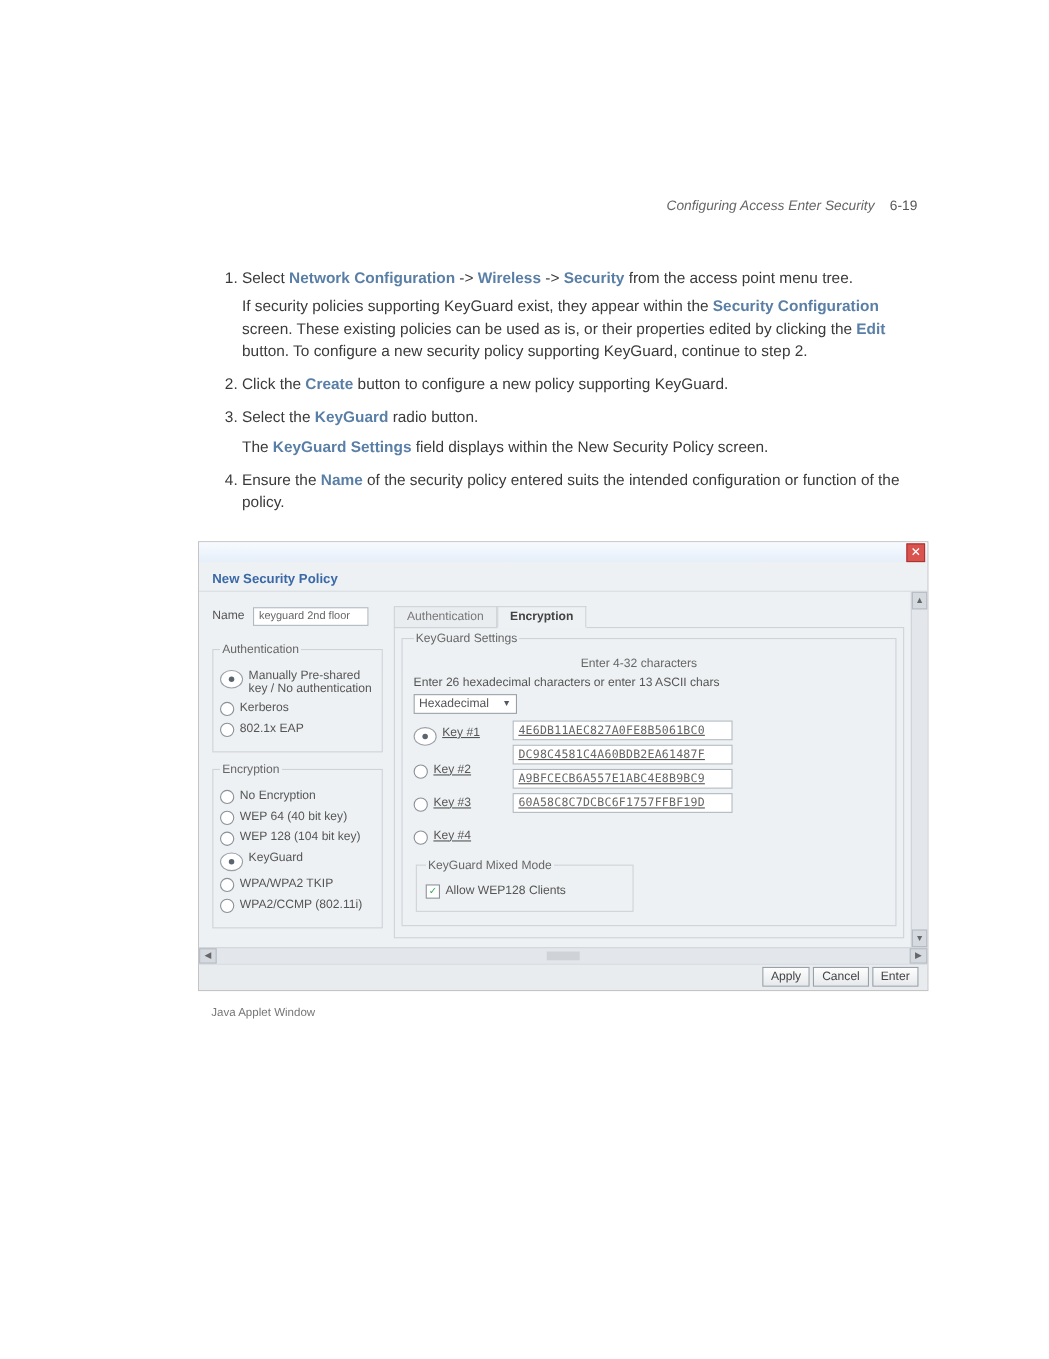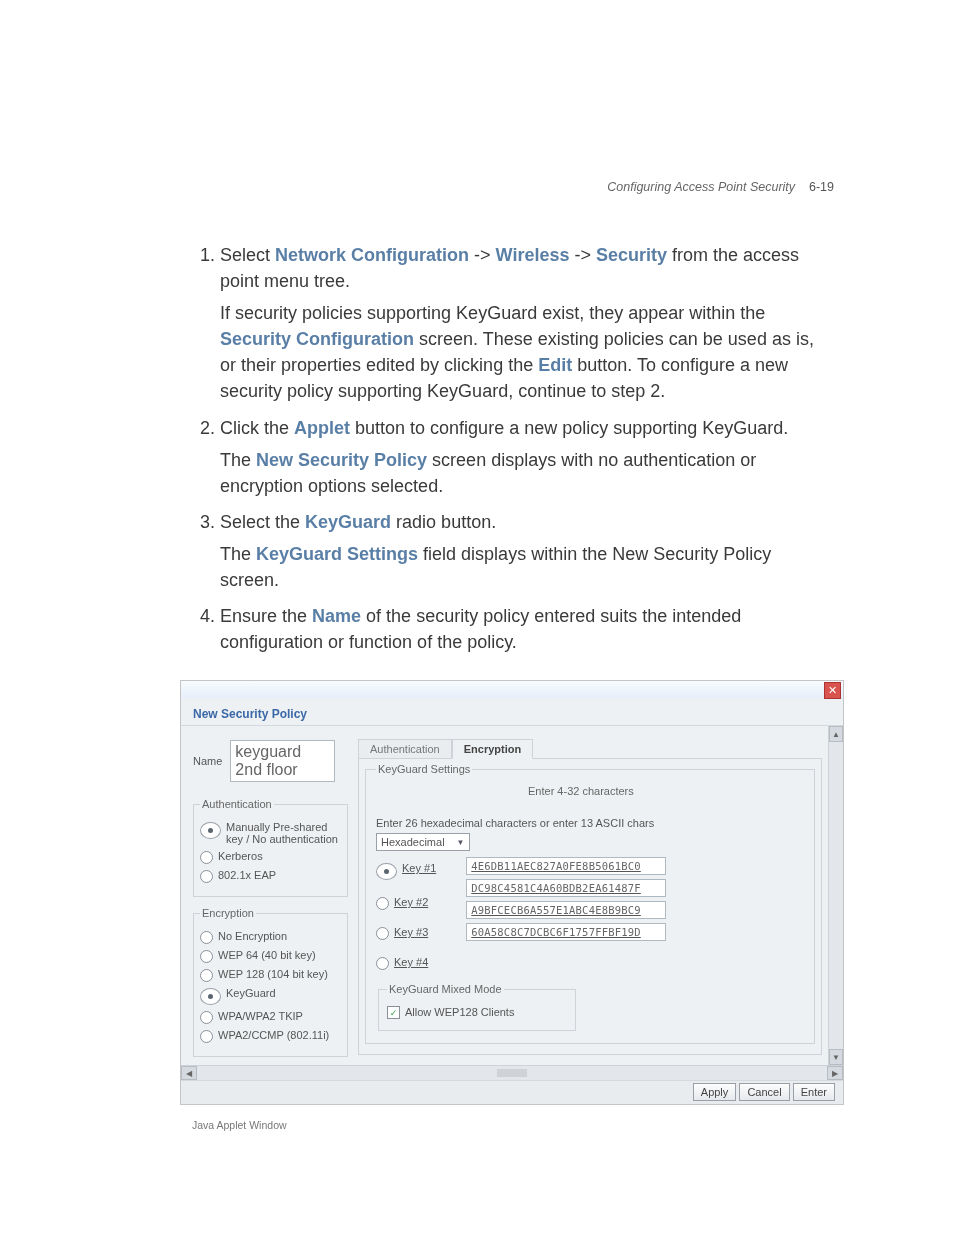--- a/index.html
+++ b/index.html
@@ -17,21 +17,21 @@
     font-size: 12.5px;
     color: #555;
     margin-bottom: 48px;
   }
   .header .ital { font-style: italic; color: #666; }
   ol.steps {
     padding-left: 30px;
     margin: 0;
   }
   ol.steps li {
-    font-size: 18px;
+    font-size: 14px;
     line-height: 1.45;
     color: #3a3a3a;
     margin-bottom: 10px;
   }
   ol.steps li p { margin: 6px 0 0 0; }
   .kw { color: #5a7fa6; font-weight: bold; }
   .arrow { color: #3a3a3a; }
   
   .dialog-wrap {
     margin: 25px -10px 10px -10px;
@@ -77,21 +77,21 @@
     display: flex; align-items: center; justify-content: center;
     font-size: 8px; color: #666;
   }
   .left-col {
     width: 155px; padding: 14px 6px 8px 12px;
     display: flex; flex-direction: column; gap: 10px;
   }
   .name-row { display: flex; align-items: center; gap: 8px; margin-bottom: 6px; }
   .txt {
     background: #fff; border: 1px solid #b0b8c0; padding: 2px 4px;
-    font-size: 16px; color: #666;
+    font-size: 10px; color: #666;
   }
   fieldset.grp {
     border: 1px solid #cfd3d8; padding: 6px 6px 8px 6px; margin: 0;
   }
   fieldset.grp legend { color: #666; font-size: 11px; padding: 0 2px; }
   .radio-item { display: flex; align-items: flex-start; gap: 5px; margin: 5px 0; }
   .radio {
     width: 11px; height: 11px; border: 1px solid #8a9099; border-radius: 50%;
     background: #fff; flex-shrink: 0; margin-top: 1px;
     display: inline-flex; align-items: center; justify-content: center;
@@ -146,37 +146,34 @@
     text-align: right; padding: 5px 8px 6px 0; background: #e9ecef;
     border-top: 1px solid #d4d9de;
   }
   .footer-note { font-size: 10.5px; color: #777; padding: 4px 2px 0 2px; }
 </style>
 </head>
 <body>
 
 <div class="page">
   <div class="header">
-    <span class="ital">Configuring Access Point Security</span>
+    <span class="ital">Configuring Access Enter Security</span>
     &nbsp;&nbsp;
     <span>6-19</span>
   </div>
 
   <ol class="steps">
     <li>
       <span>Select </span><span class="kw">Network Configuration</span><span class="arrow"> -&gt; </span><span class="kw">Wireless</span><span class="arrow"> -&gt; </span><span class="kw">Security</span><span> from the access point menu tree.</span>
       <p>
         <span>If security policies supporting KeyGuard exist, they appear within the </span><span class="kw">Security Configuration</span><span> screen. These existing policies can be used as is, or their properties edited by clicking the </span><span class="kw">Edit</span><span> button. To configure a new security policy supporting KeyGuard, continue to step 2.</span>
       </p>
     </li>
     <li>
-      <span>Click the </span><span class="kw">Applet</span><span> button to configure a new policy supporting KeyGuard.</span>
-      <p>
-        <span>The </span><span class="kw">New Security Policy</span><span> screen displays with no authentication or encryption options selected.</span>
-      </p>
+      <span>Click the </span><span class="kw">Create</span><span> button to configure a new policy supporting KeyGuard.</span>
     </li>
     <li>
       <span>Select the </span><span class="kw">KeyGuard</span><span> radio button.</span>
       <p>
         <span>The </span><span class="kw">KeyGuard Settings</span><span> field displays within the New Security Policy screen.</span>
       </p>
     </li>
     <li>
       <span>Ensure the </span><span class="kw">Name</span><span> of the security policy entered suits the intended configuration or function of the policy.</span>
     </li>
@@ -242,21 +239,21 @@
 
       <div class="right-col">
         <div class="tab-row">
           <div class="tab">Authentication</div>
           <div class="tab active">Encryption</div>
         </div>
         <div class="tab-panel">
           <fieldset class="kg">
             <legend>KeyGuard Settings</legend>
             <div class="hint">Enter 4-32 characters</div>
-            <div style="margin-top:20px">Enter 26 hexadecimal characters or enter 13 ASCII chars</div>
+            <div style="margin-top:6px">Enter 26 hexadecimal characters or enter 13 ASCII chars</div>
             <div style="margin-top:4px">
               <span class="sel">
                 <span>Hexadecimal</span>
                 <span class="caret">▼</span>
               </span>
             </div>
             <div class="key-grid">
               <div class="key-labels">
                 <div class="radio-item">
                     <span class="radio sel"></span>

